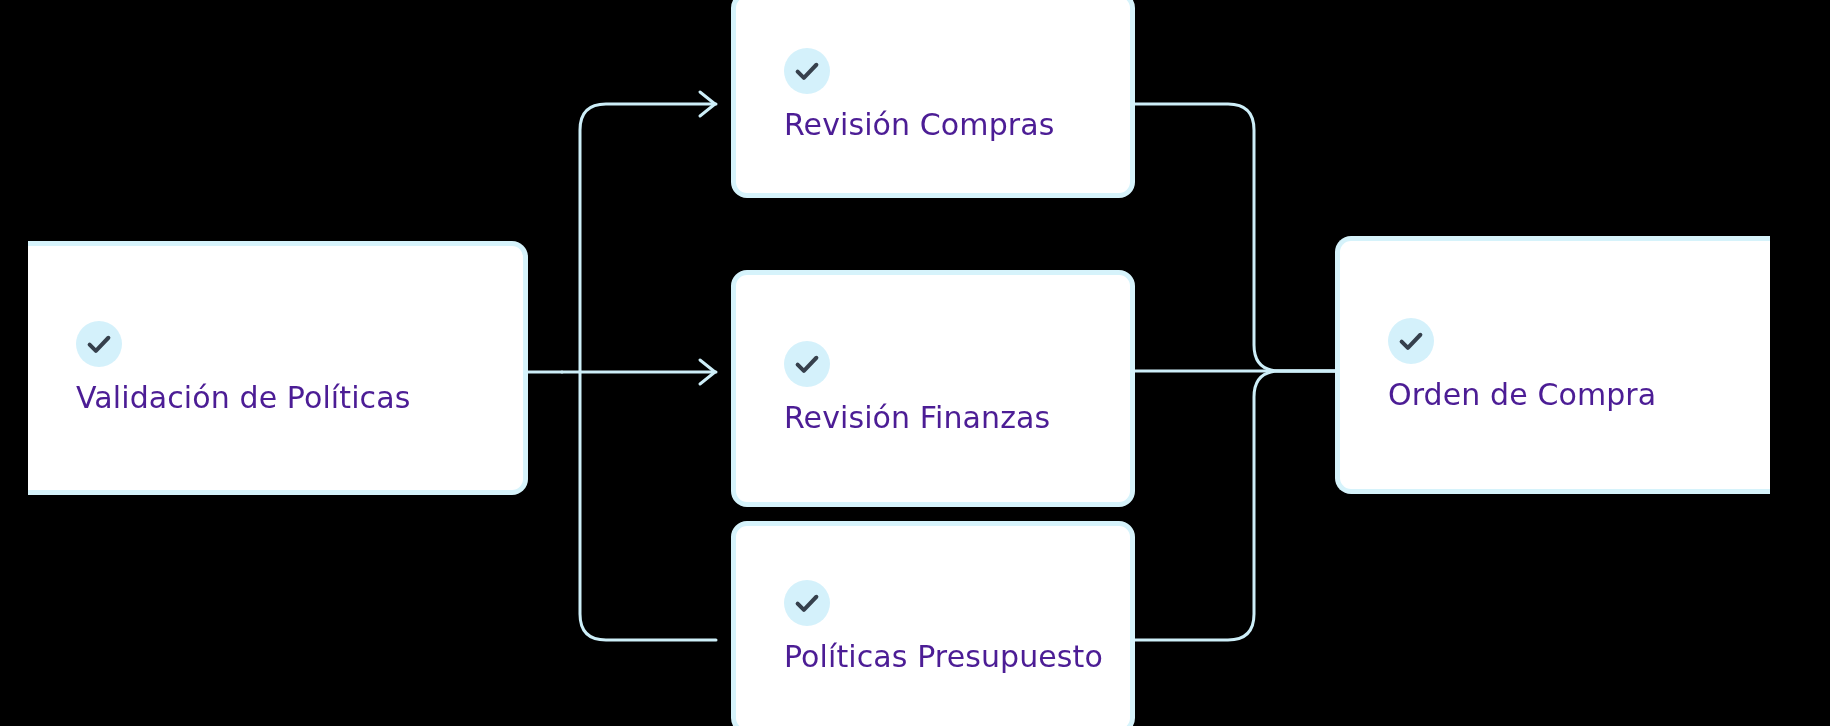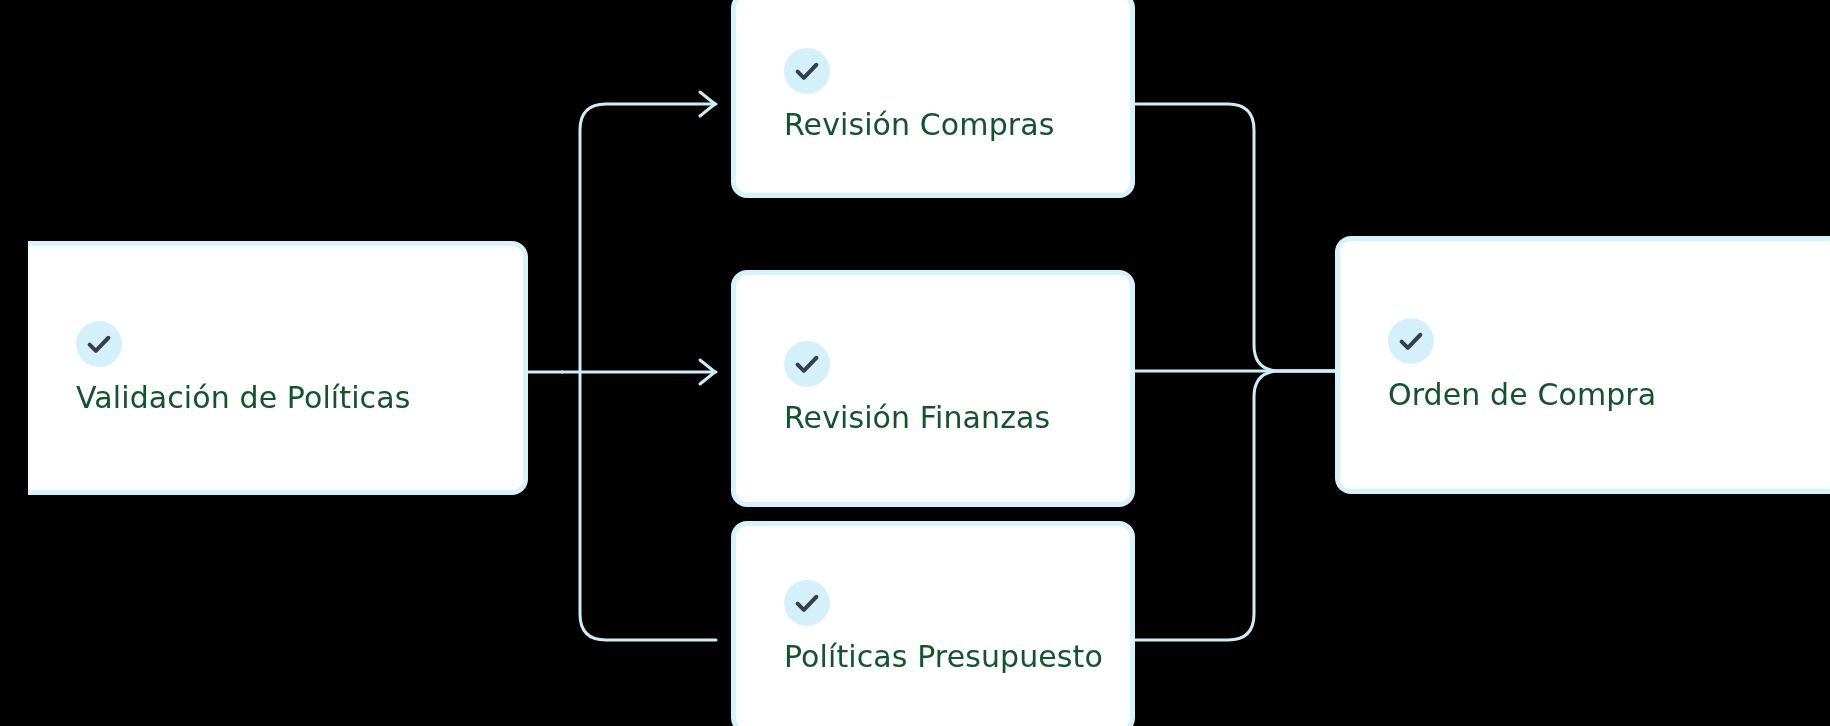--- a/index.html
+++ b/index.html
@@ -58,33 +58,33 @@
     justify-content: center;
     flex: none;
     margin-bottom: 14px;
   }
   .check-badge svg {
     display: block;
   }
   .node-label {
     font-size: 30px;
     line-height: 1.15;
-    color: #14532d;
+    color: #4c1d95;
     font-family: "DejaVu Sans", "Liberation Sans", sans-serif;
     font-weight: 400;
     letter-spacing: 0.1px;
     white-space: nowrap;
   }
 
   
   #node-validacion   { left: 0px;    top: 241px; width: 500px;  height: 254px; border-left: none; border-top-left-radius:0; border-bottom-left-radius:0;margin-left:28px; }
   #node-compras      { left: 731px;  top: -8px;  width: 404px;  height: 206px; }
   #node-finanzas     { left: 731px;  top: 270px; width: 404px;  height: 237px; }
   #node-presupuesto  { left: 731px;  top: 521px; width: 404px;  height: 213px; }
-  #node-orden        { left: 1335px; top: 236px; width: 495px;  height: 258px; border-right: none; border-top-right-radius:0; border-bottom-right-radius:0; }
+  #node-orden        { left: 1335px; top: 236px; width: 435px;  height: 258px; border-right: none; border-top-right-radius:0; border-bottom-right-radius:0; }
 </style>
 </head>
 <body>
 
 <div id="canvas">
 
   <svg id="edges" viewBox="0 0 1830 726" preserveAspectRatio="none">
     <g fill="none" stroke="#cdeef8" stroke-width="3" stroke-linecap="round" stroke-linejoin="round">
 
       <path d="M 500 372 L 562 372"></path>

